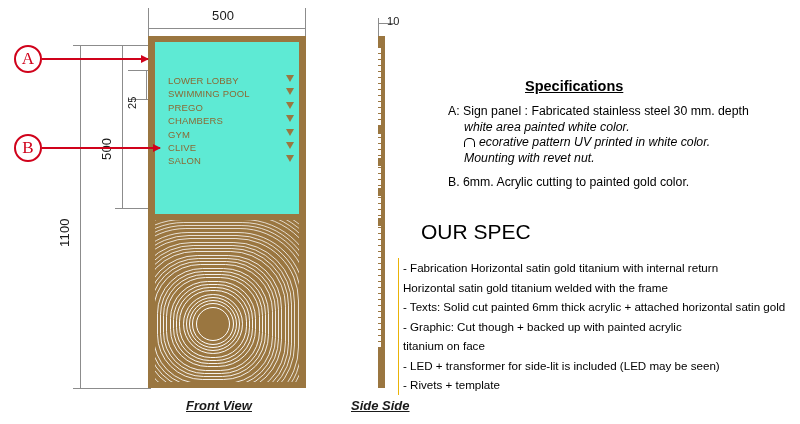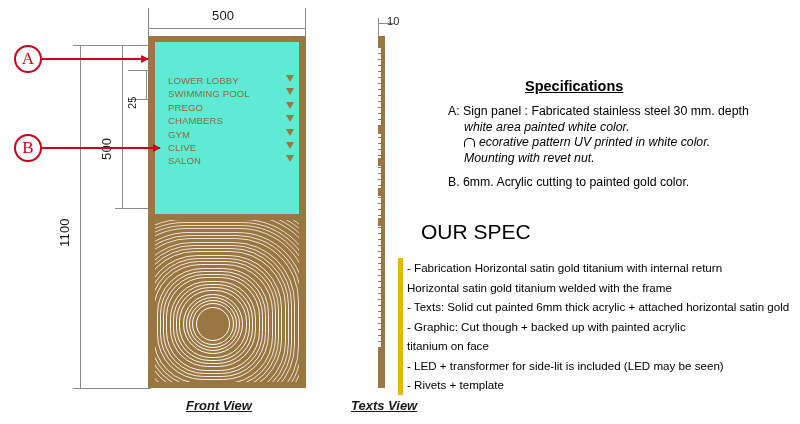--- a/index.html
+++ b/index.html
@@ -211,21 +211,21 @@
     font-size: 21px;
     color: #000000;
     white-space: nowrap;
     margin-left: 25px;
   }
   #ourspec-list {
     position: absolute;
     left: 398px;
     top: 258px;
     width: 392px;
-    border-left: 5px solid #eab308;
+    border-left: 1px solid #eab308;
     padding-left: 4px;
     box-sizing: border-box;
   }
   #ourspec-list .sline {
     font-size: 11.6px;
     color: #000000;
     line-height: 19.5px;
     white-space: nowrap;
   }
 </style>
@@ -359,21 +359,21 @@
     <div class="notch" style="top:182px;"></div>
   </div>
 
   <div class="callout" style="left:14px; top:45px;">A</div>
   <div class="leader" style="left:42px; top:58px; width:106px;"></div>
 
   <div class="callout" style="left:14px; top:134px;">B</div>
   <div class="leader" style="left:42px; top:147px; width:118px;"></div>
 
   <div class="view-caption" style="left:186px; top:398px;">Front View</div>
-  <div class="view-caption" style="left:351px; top:398px;">Texts View</div>
+  <div class="view-caption" style="left:351px; top:398px;">Side Side</div>
 
   <div id="spec-title">Specifications</div>
 
   <div id="spec-body">
     <div class="ln">A: Sign panel : Fabricated stainless steel 30 mm. depth</div>
     <div class="ln indent">white area painted white color.</div>
     <div class="ln indent">
       <span class="dglyph"></span><span>ecorative pattern UV printed in white color.</span>
     </div>
     <div class="ln indent">Mounting with revet nut.</div>

